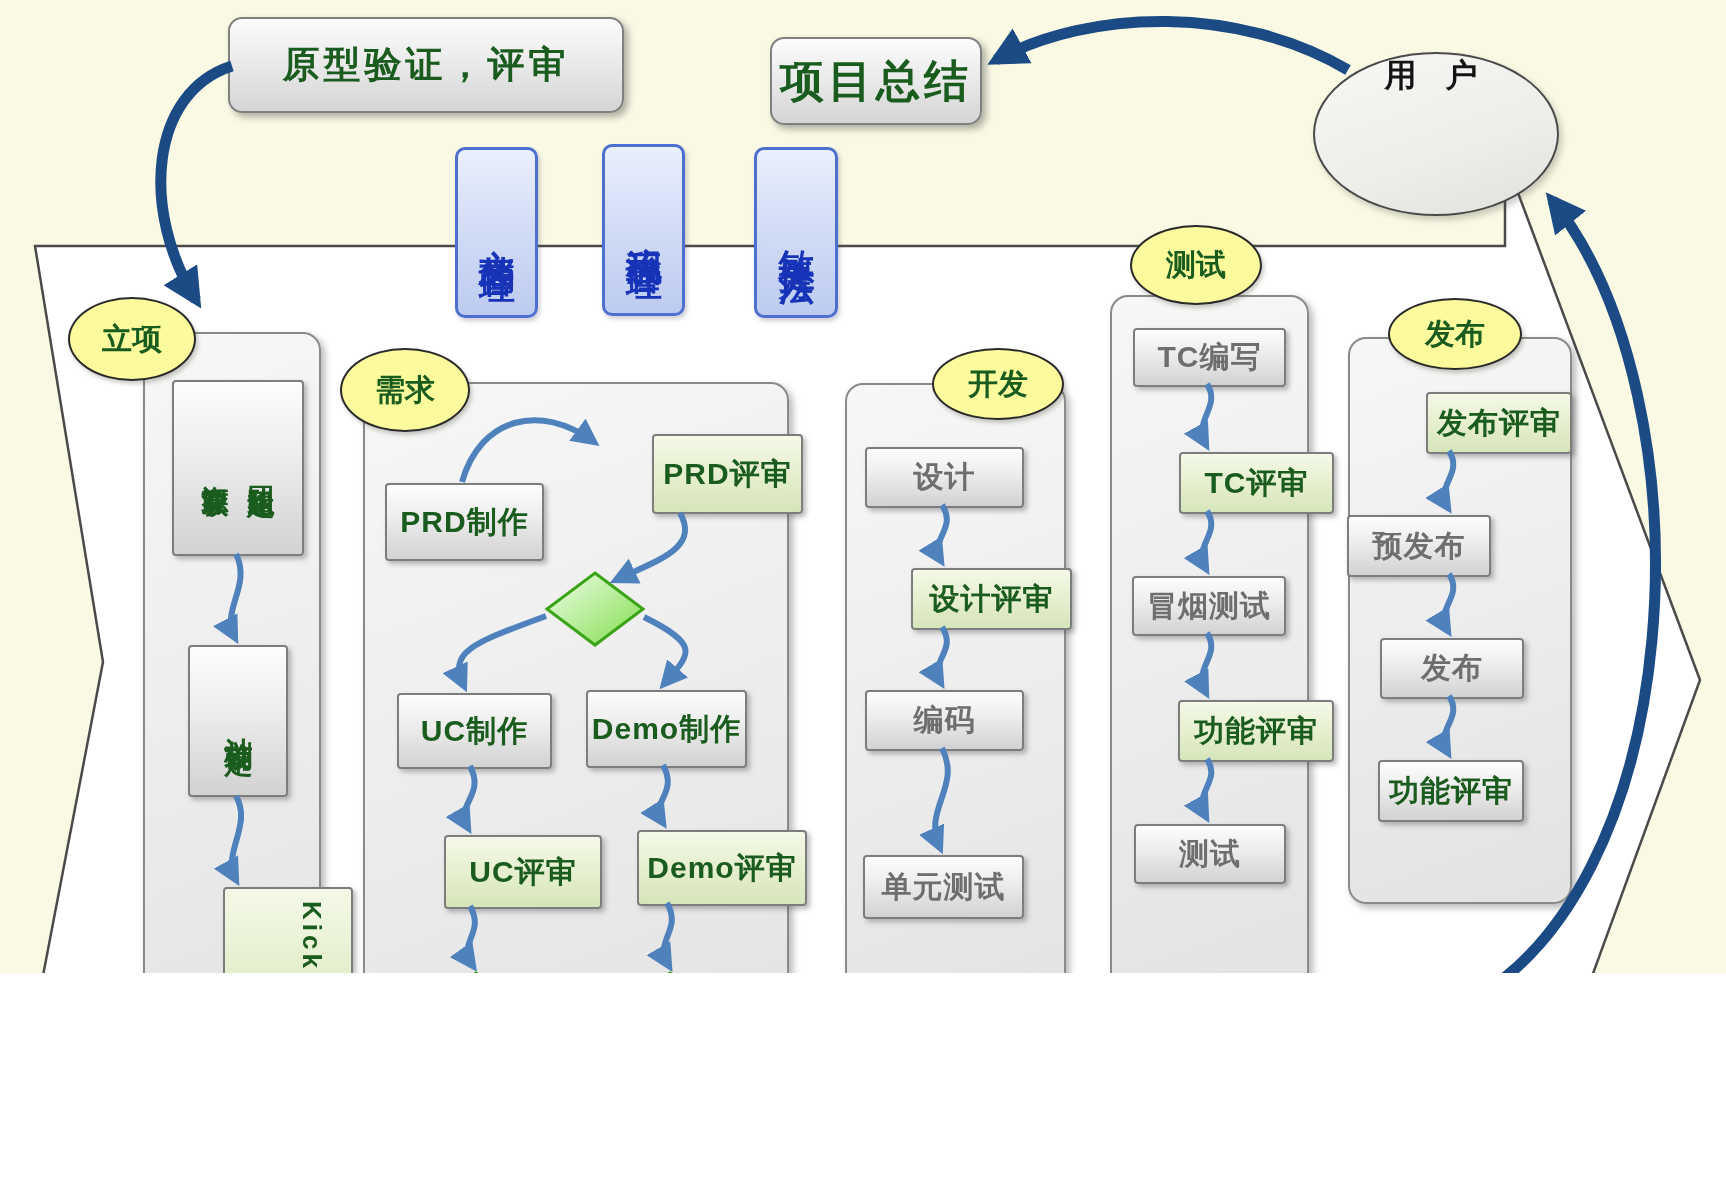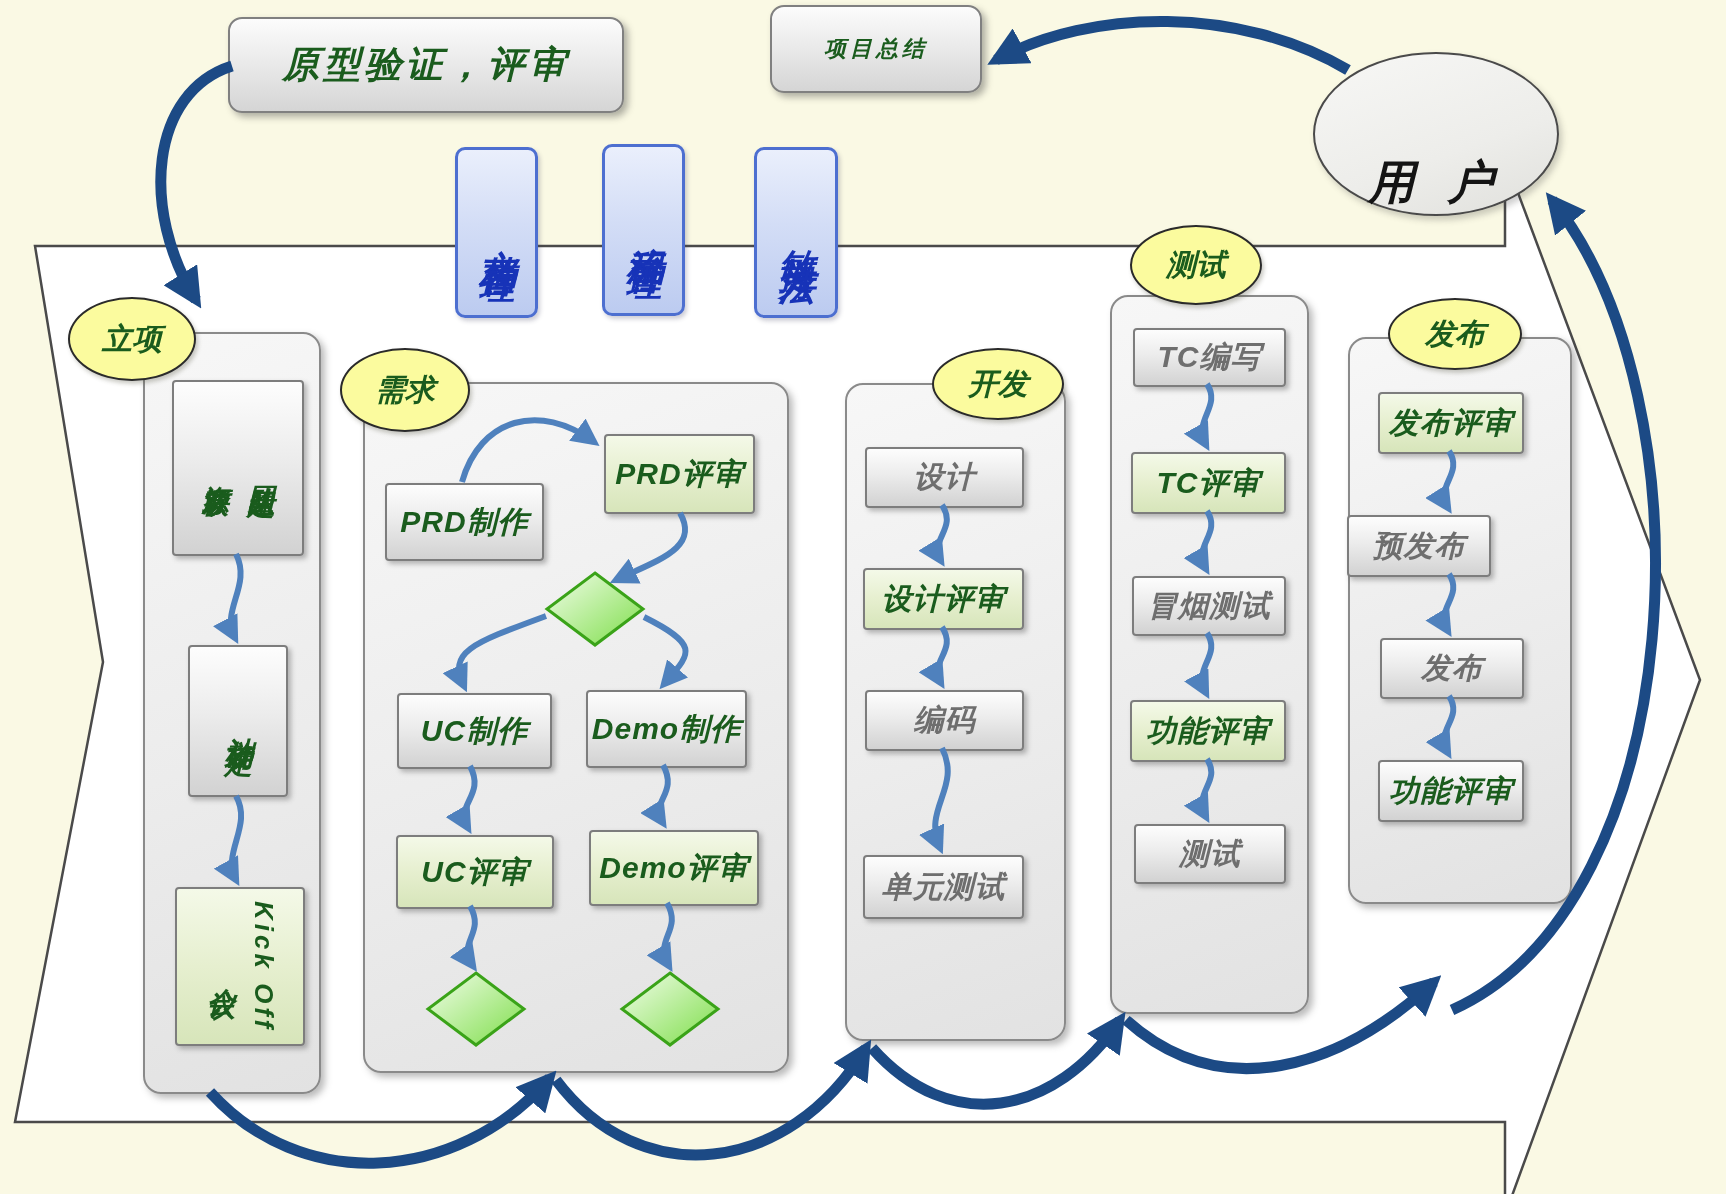--- a/index.html
+++ b/index.html
@@ -1,41 +1,41 @@
 <!DOCTYPE html>
 <html><head>
 <meta charset="utf-8">
 <style>
   html,body{margin:0;padding:0;}
   body{font-family:"Liberation Sans","DejaVu Sans",sans-serif;}
-  #canvas{position:relative;width:1726px;height:1194px;background:#faf9e4;overflow:hidden;font-style:italic;}
+  #canvas{position:relative;width:1726px;height:973px;background:#faf9e4;overflow:hidden;}
   svg.layer{position:absolute;left:0;top:0;pointer-events:none;}
 
   .panel{position:absolute;border:2px solid #8a8a8a;border-radius:18px;
     background:linear-gradient(160deg,#f7f7f7 0%,#ececec 55%,#e2e2e2 100%);
     box-shadow:4px 4px 7px rgba(60,60,60,.35);}
   .nbox{position:absolute;display:flex;align-items:center;justify-content:center;
     border:2px solid #7d7d7d;border-radius:4px;text-align:center;
     background:linear-gradient(180deg,#fdfdfd 0%,#ececec 45%,#d2d2d2 100%);
     box-shadow:3px 3px 5px rgba(60,60,60,.35);
     font-weight:bold;font-size:30px;color:#1a5c1d;letter-spacing:1px;}
-  .nbox.green{background:linear-gradient(180deg,#f4f9e8 0%,#e6efcf 50%,#d7e5ba 100%);}
+  .nbox.green{background:linear-gradient(180deg,#f4f9e8 0%,#e6efcf 50%,#d7e5ba 100%);margin-left:48px;}
   .nbox.txt-gray{color:#6e6e6e;}
   .ell{position:absolute;display:flex;align-items:center;justify-content:center;
     border:2px solid #2a2a2a;border-radius:50%;background:#fbfb9e;
     font-weight:bold;font-size:30px;color:#1a5c1d;box-shadow:2px 3px 4px rgba(80,80,60,.3);}
   .topbox{position:absolute;display:flex;align-items:center;justify-content:center;
     border:2px solid #808080;border-radius:14px;
     background:linear-gradient(180deg,#fcfcfc 0%,#e9e9e9 50%,#d5d5d5 100%);
     box-shadow:4px 4px 7px rgba(60,60,60,.4);
     font-weight:bold;font-size:37px;color:#1a5c1d;letter-spacing:4px;}
-  .userell{position:absolute;display:flex;align-items:flex-end;justify-content:center;
+  .userell{position:absolute;display:flex;align-items:flex-start;justify-content:center;
     border:2px solid #4a4a4a;border-radius:50%;
     background:linear-gradient(160deg,#f7f7f5 0%,#ededea 60%,#e0e0dc 100%);
-    font-weight:bold;font-size:46px;color:#141414;letter-spacing:10px;
+    font-weight:bold;font-size:32px;color:#141414;letter-spacing:10px;
     box-shadow:3px 4px 6px rgba(60,60,60,.25);}
   .tag{position:absolute;display:flex;align-items:center;justify-content:center;
     border:3px solid #4d6fd0;border-radius:10px;
     background:linear-gradient(180deg,#eaeffc 0%,#d3ddf6 45%,#bccbf0 100%);
     font-weight:bold;font-size:36px;color:#1733b8;
     writing-mode:vertical-rl;letter-spacing:6px;box-shadow:2px 3px 4px rgba(60,60,90,.25);}
   .vtext{writing-mode:vertical-rl;letter-spacing:3px;}
   .dual{display:flex;flex-direction:row;gap:10px;align-items:center;justify-content:center;}
   .dual span{writing-mode:vertical-rl;letter-spacing:2px;}
   .kick{display:flex;flex-direction:row;gap:8px;align-items:center;justify-content:center;}
@@ -53,21 +53,21 @@
 
   <div class="panel" style="left:143px;top:332px;width:174px;height:758px"></div>
   <div class="panel" style="left:363px;top:382px;width:422px;height:687px"></div>
   <div class="panel" style="left:845px;top:383px;width:217px;height:654px"></div>
   <div class="panel" style="left:1110px;top:295px;width:195px;height:715px"></div>
   <div class="panel" style="left:1348px;top:337px;width:220px;height:563px"></div>
 
   <div class="topbox" style="left:228px;top:17px;width:392px;height:92px">
     <span>原型验证，评审</span>
   </div>
-  <div class="topbox" style="left:770px;top:5px;width:208px;height:84px;font-size:22px">
+  <div class="topbox" style="left:770px;top:37px;width:208px;height:84px;font-size:44px">
     <span>项目总结</span>
   </div>
   <div class="userell" style="left:1313px;top:52px;width:242px;height:160px">
     <span>用 户</span>
   </div>
 
   <div class="tag" style="left:455px;top:147px;width:77px;height:165px">
     <span>文档管理</span>
   </div>
   <div class="tag" style="left:602px;top:144px;width:77px;height:166px">

